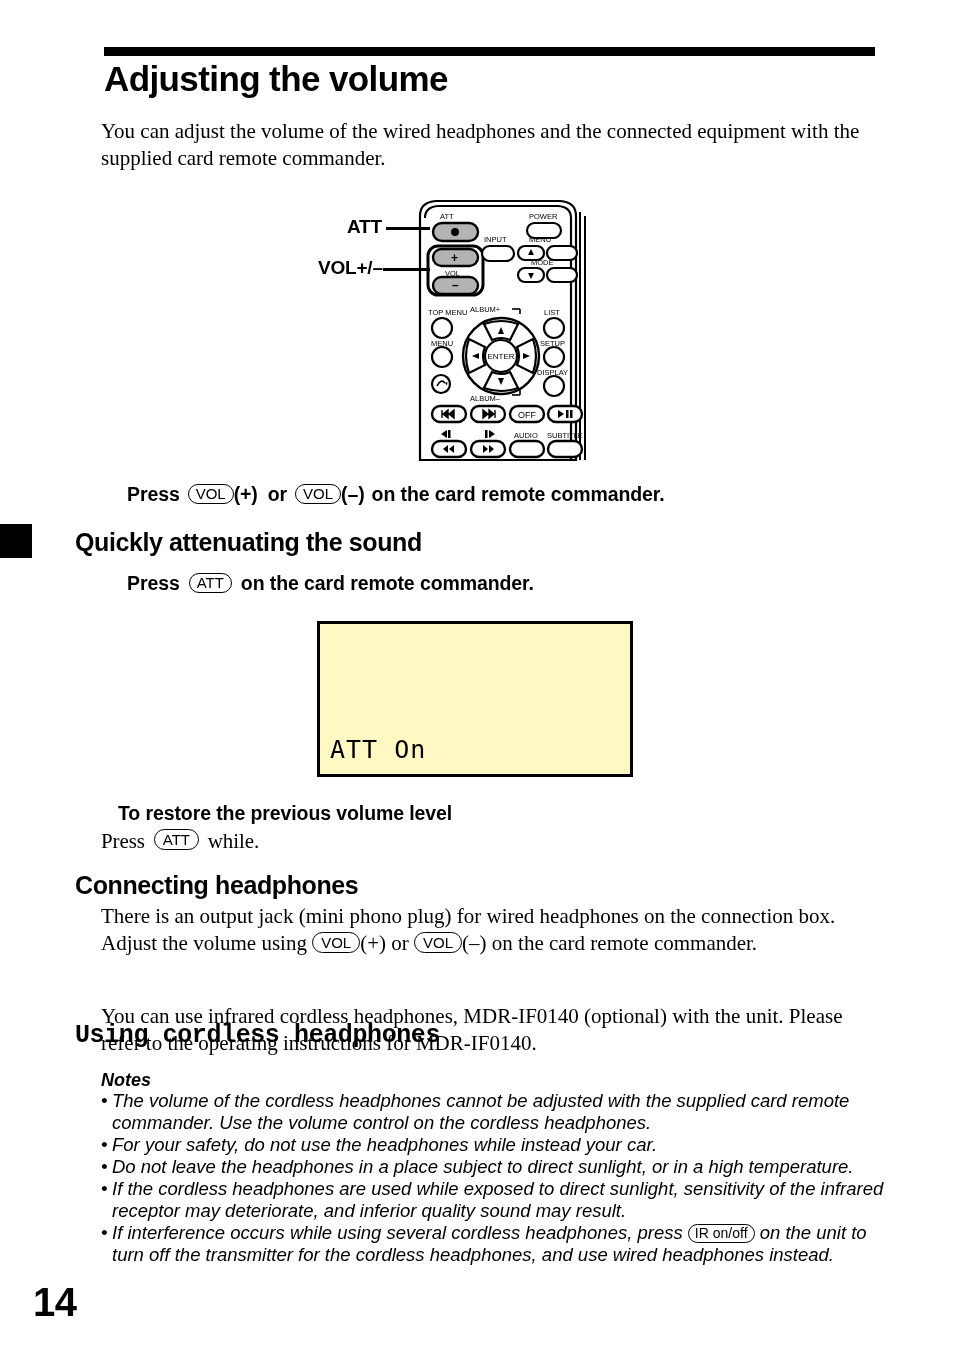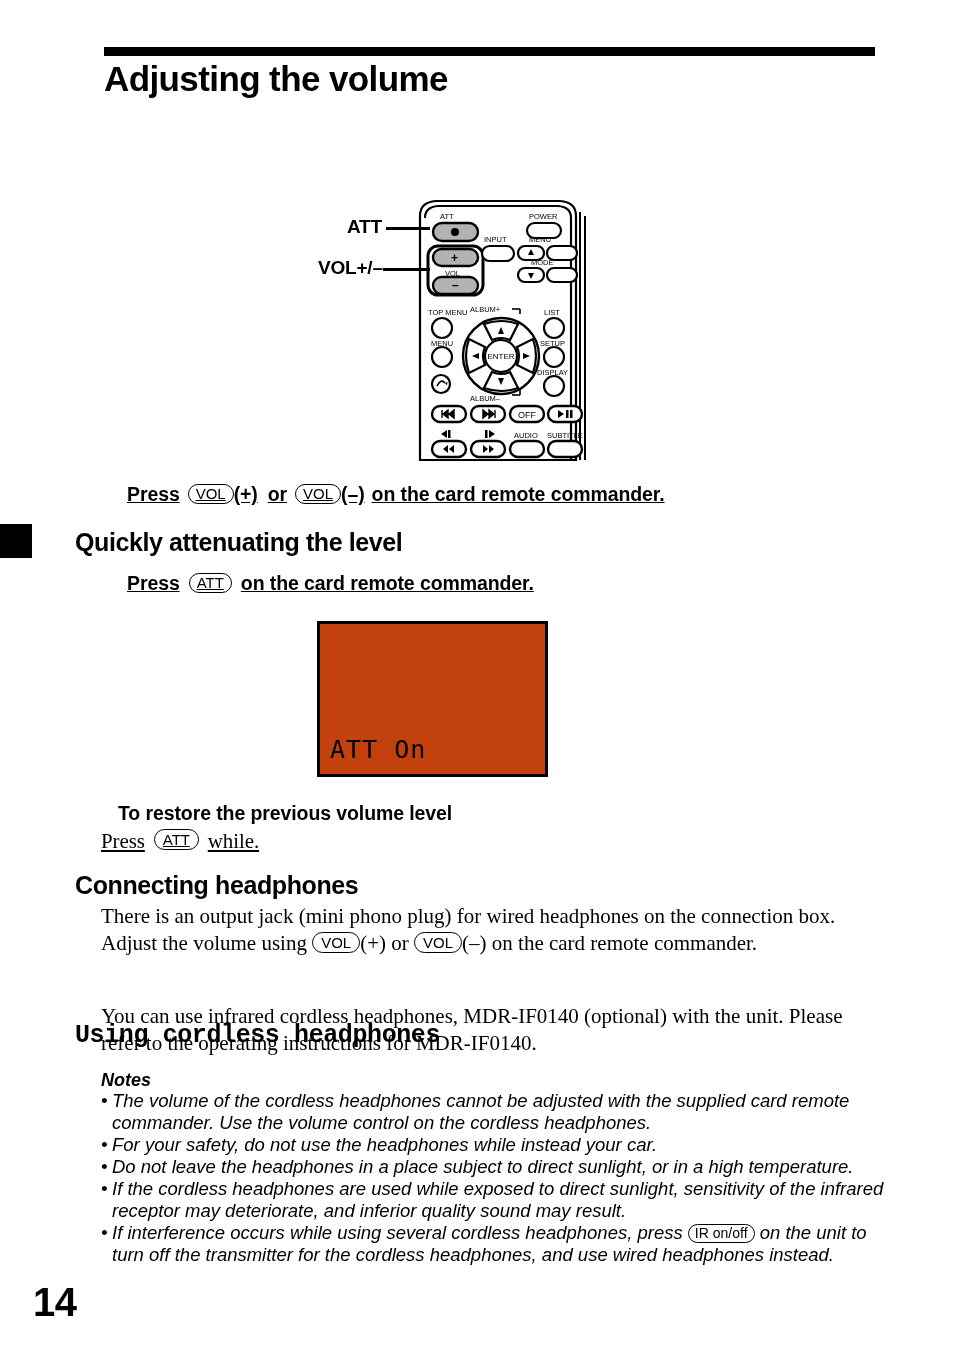--- a/index.html
+++ b/index.html
@@ -87,21 +87,20 @@
   }
   .press-line {
     position: absolute;
     font-family: "Liberation Sans", sans-serif;
     font-weight: bold;
     font-size: 19.5px;
     letter-spacing: -0.1px;
     white-space: nowrap;
     display: flex;
     align-items: center;
-    text-decoration: underline;
   }
 
   
   .pill {
     display: inline-flex;
     align-items: center;
     justify-content: center;
     border: 1.6px solid #000;
     border-radius: 999px;
     box-sizing: border-box;
@@ -167,25 +166,25 @@
     width: 11px;
     flex: 0 0 11px;
   }
   .note-text { flex: 1 1 auto; }
 
   
   .screen-box {
     position: absolute;
     left: 317px;
     top: 621px;
-    width: 231px;
+    width: 316px;
     height: 156px;
     border: 3.5px solid #000;
     box-sizing: border-box;
-    background: #c2410c;
+    background: #fef9c3;
   }
   .screen-text {
     position: absolute;
     left: 10px;
     bottom: 12px;
     font-family: "DejaVu Sans Mono", monospace;
     font-size: 25px;
     letter-spacing: 1px;
     line-height: 1;
   }
@@ -218,20 +217,21 @@
 </head>
 <body>
 
 <div class="page">
 
   <div class="top-rule"></div>
   <div class="edge-tab"></div>
 
   <div class="h1">Adjusting the volume</div>
 
+  <div class="body-text" style="top:118px;">You can adjust the volume of the wired headphones and the connected equipment with the supplied card remote commander.</div>
 
   <div class="callout-label" style="left:347px; top:216px;">ATT</div>
   <div class="callout-line" style="left:386px; top:227px; width:44px;"></div>
 
   <div class="callout-label" style="left:318px; top:257px;">VOL+/–</div>
   <div class="callout-line" style="left:383px; top:268px; width:47px;"></div>
 
   <div class="remote-wrap">
     <svg class="remote-svg" width="176" height="266" viewBox="0 0 176 266" xmlns="http://www.w3.org/2000/svg">
       <g fill="none" stroke="#000" stroke-width="2.2">
@@ -380,21 +380,21 @@
     <span>(+)</span>
     <span style="width:10px;"></span>
     <span>or</span>
     <span style="width:8px;"></span>
     <span class="pill pill-sans">VOL</span>
     <span>(–)</span>
     <span style="width:7px;"></span>
     <span>on the card remote commander.</span>
   </div>
 
-  <div class="h2" style="top:528px;">Quickly attenuating the level</div>
+  <div class="h2" style="top:528px;">Quickly attenuating the sound</div>
 
   <div class="press-line" style="left:127px; top:572px;">
     <span>Press</span>
     <span style="width:9px;"></span>
     <span class="pill pill-sans">ATT</span>
     <span style="width:9px;"></span>
     <span>on the card remote commander.</span>
   </div>
 
   <div class="screen-box">

